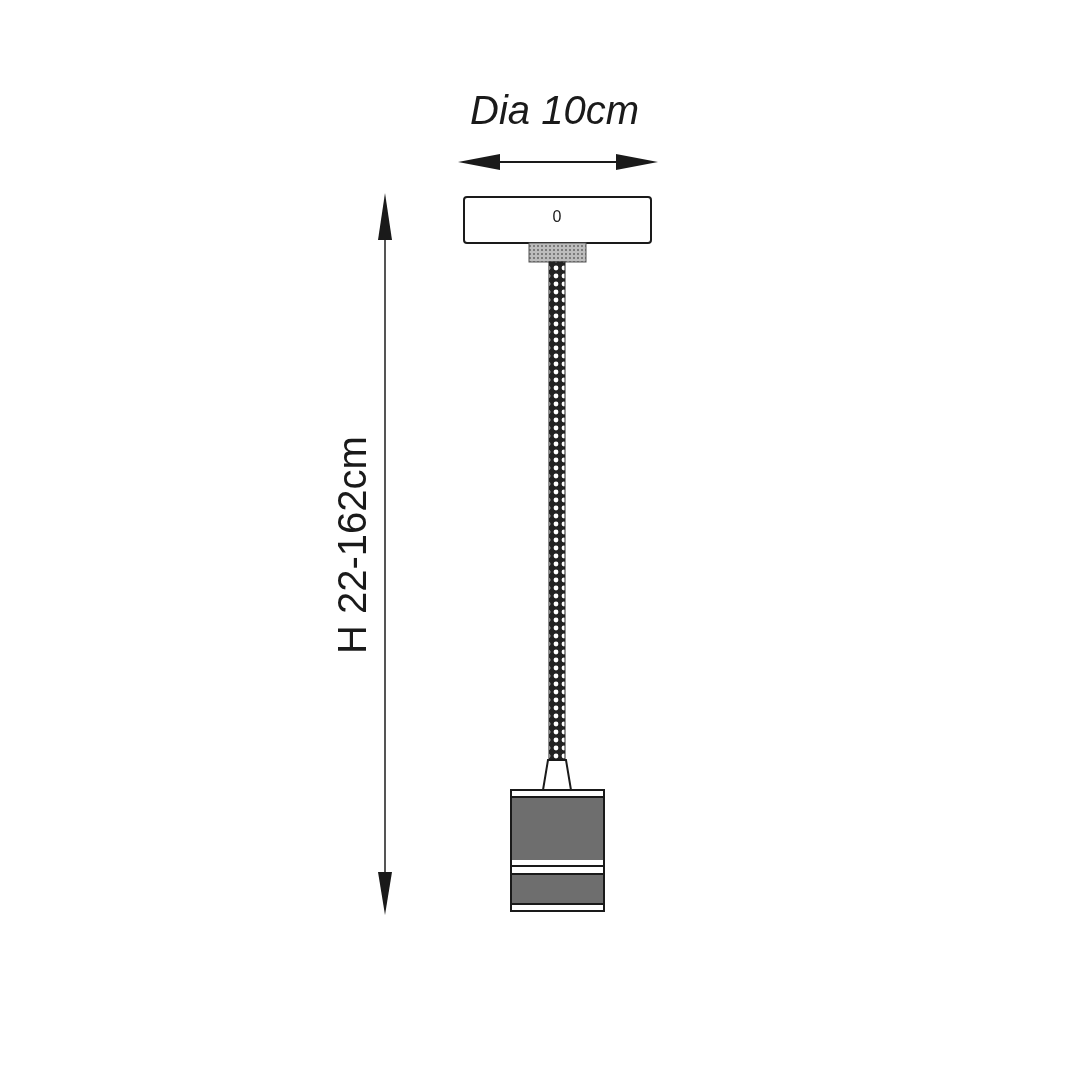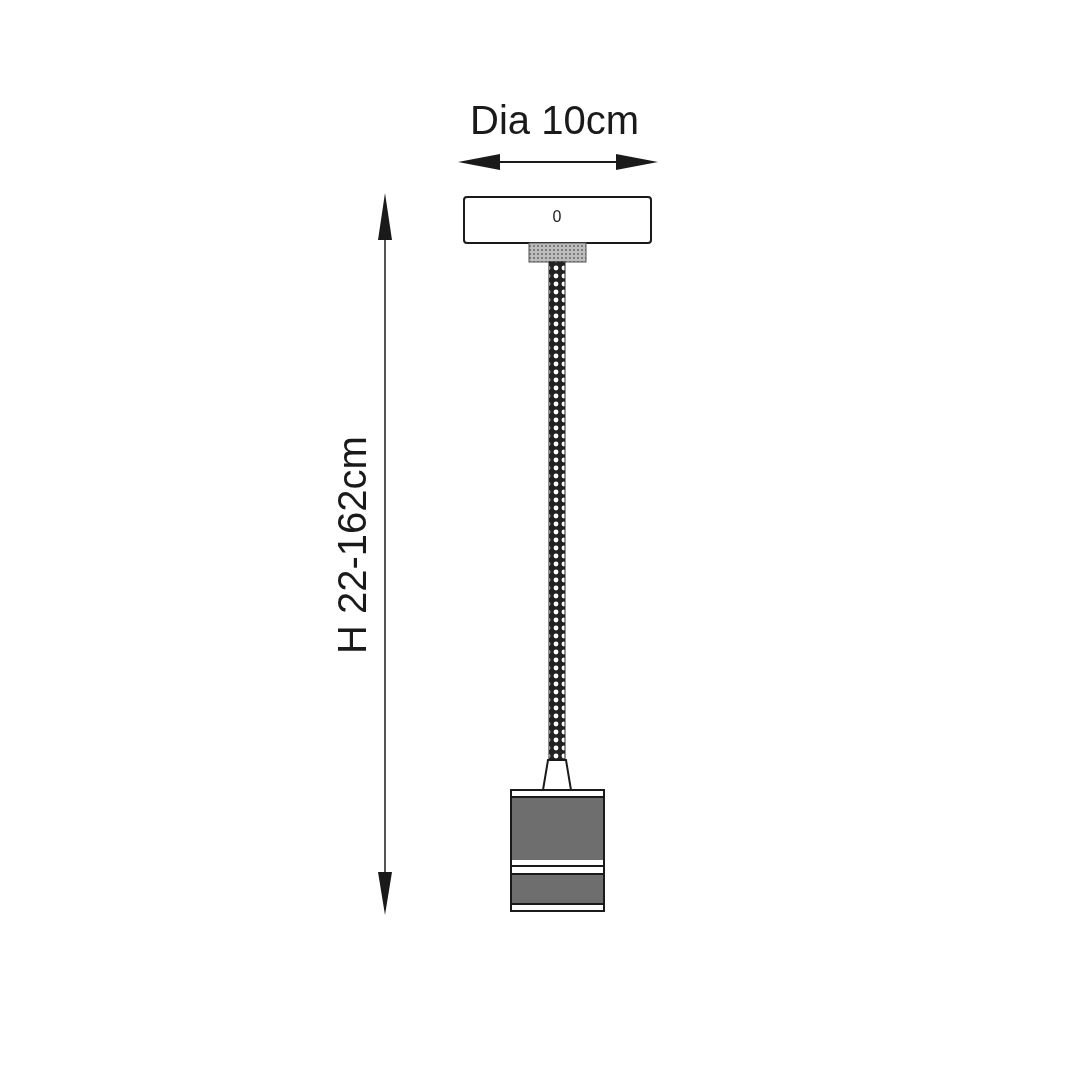--- a/index.html
+++ b/index.html
@@ -1,17 +1,17 @@
 <!DOCTYPE html>
 <html><head>
 <meta charset="utf-8">
 <style>
   html, body { margin:0; padding:0; background:#ffffff; }
   body { width:1080px; height:1080px; position:relative; overflow:hidden; font-family:"Liberation Sans", sans-serif; }
-  .label-dia { position:absolute; left:470px; top:100px; font-size:40px; color:#1a1a1a; line-height:1; }
+  .label-dia { position:absolute; left:470px; top:90px; font-size:40px; color:#1a1a1a; line-height:1;font-style:italic; }
   .label-h { position:absolute; left:352px; top:545px; font-size:40px; color:#1a1a1a; line-height:1;
              transform: translate(-50%,-50%) rotate(-90deg); white-space:nowrap; }
   svg.drawing { position:absolute; left:0; top:0; }
 </style>
 </head>
 <body>
 
 <div class="label-dia">Dia 10cm</div>
 <div class="label-h">H 22-162cm</div>
 

